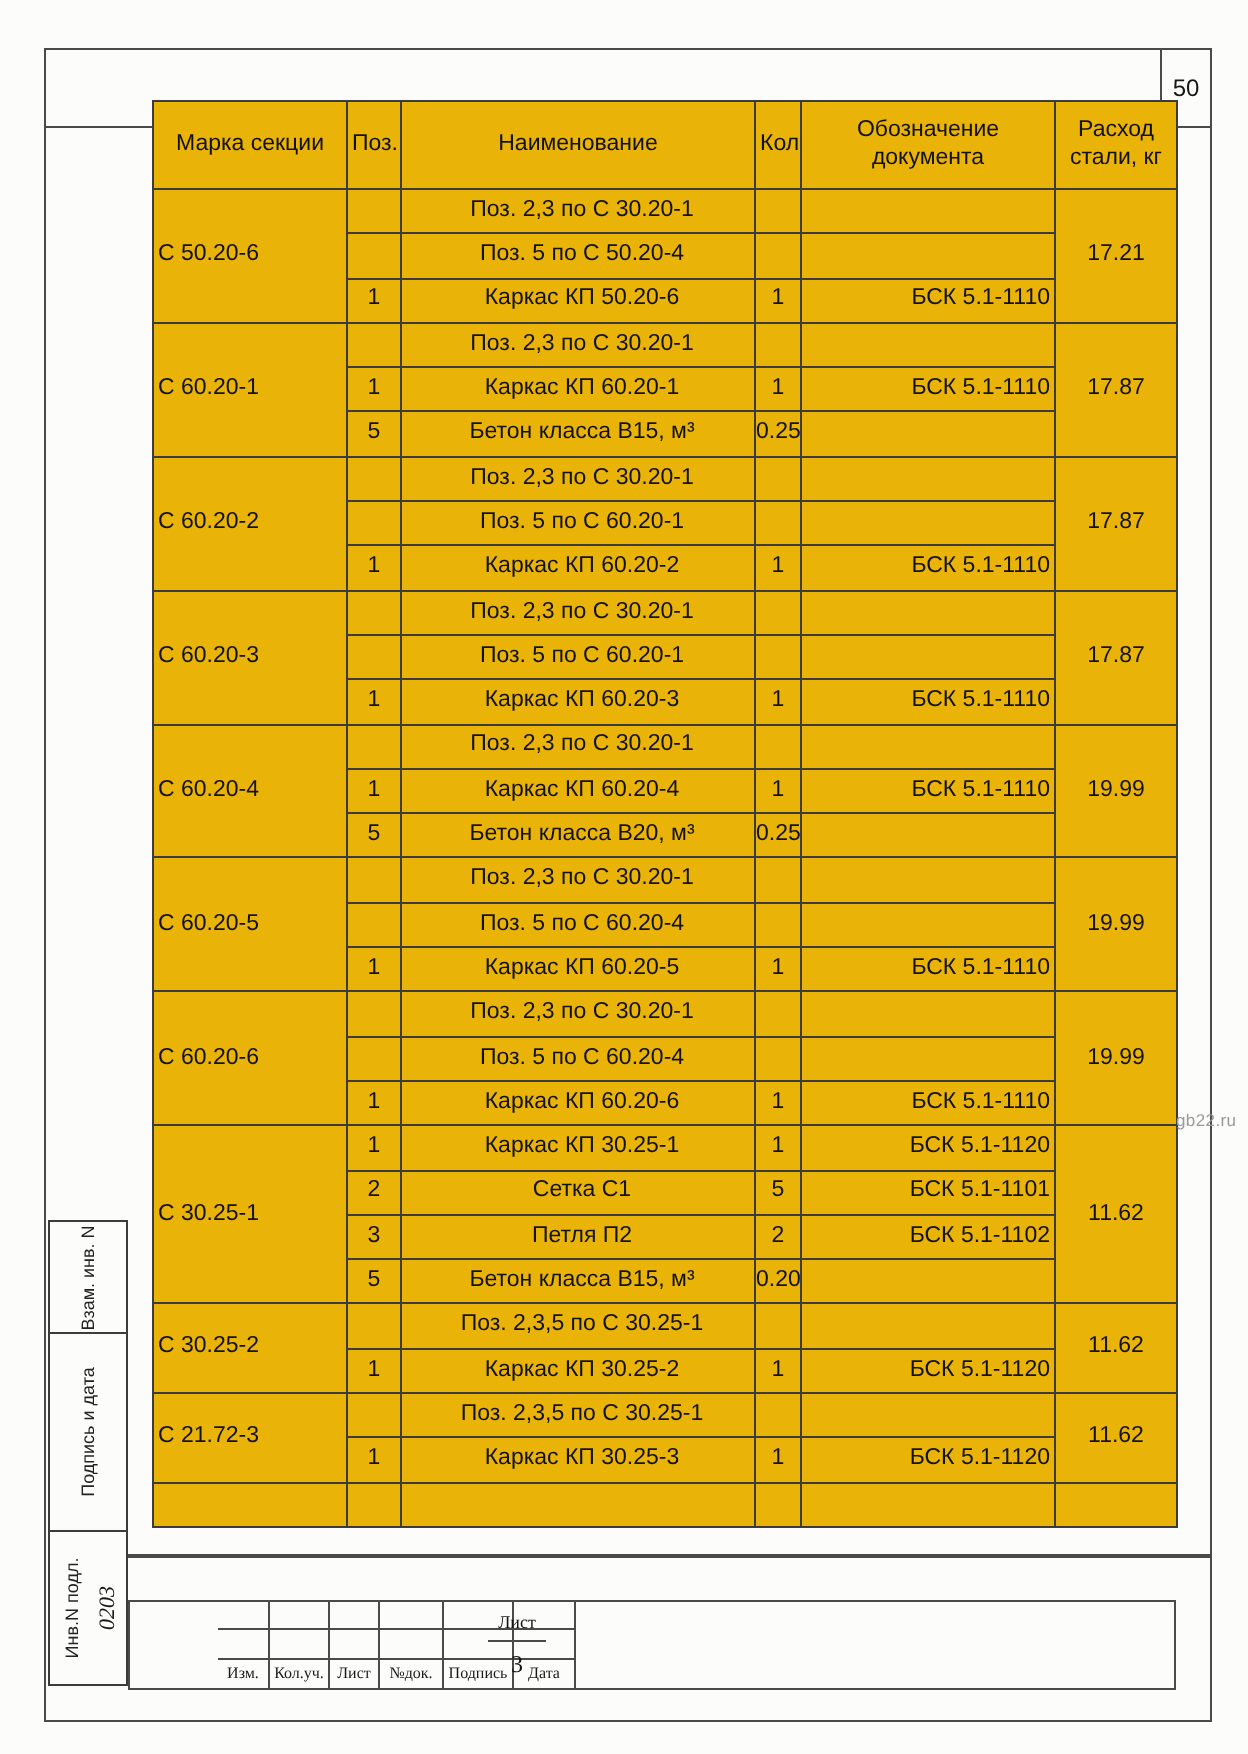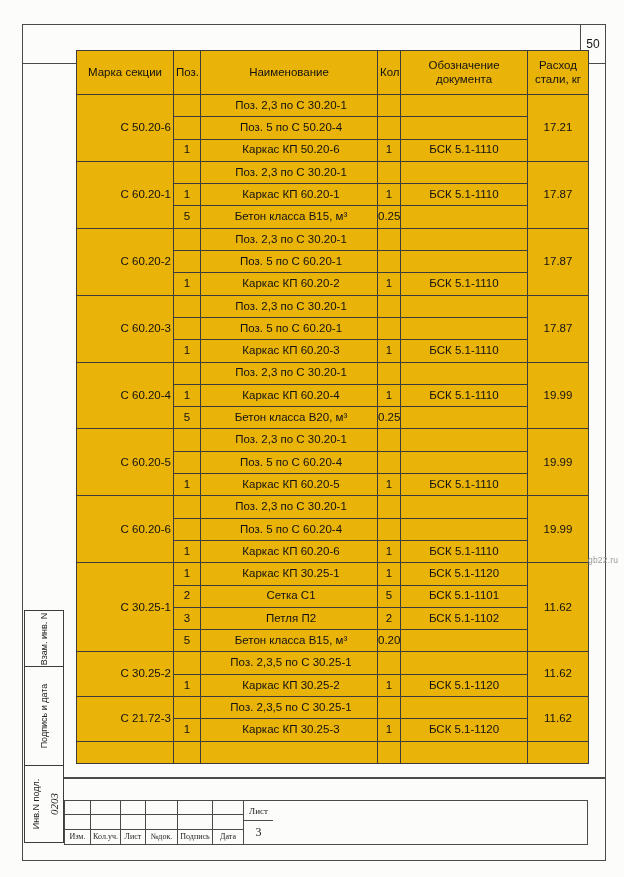--- a/index.html
+++ b/index.html
@@ -44,25 +44,25 @@
     vertical-align:middle;
     overflow:hidden;
   }
   .spec thead tr { height:44px; }
   .spec th {
     font-weight:normal; font-size:11.5px; line-height:1.18;
     text-align:center; white-space:normal;
   }
   .spec tbody tr { height:22.3px; }
   .spec tbody td { white-space:nowrap; line-height:1; }
-  td.c-mark  { text-align:right;margin-left:24px; }
+  td.c-mark  { text-align:left;margin-left:24px; }
   td.c-pos   { text-align:center; padding:0; }
   td.c-name  { text-align:center; padding-left:6px; }
   td.c-qty   { text-align:center; padding:0; }
-  td.c-doc   { text-align:center; }
+  td.c-doc   { text-align:right; }
   td.c-steel { text-align:center; }
 
   
   .sidebar { position:absolute; left:24px; top:610px; width:40px; }
   .sidebar-cell { position:relative; border:1px solid #3c3c3c; margin-top:-1px; background:#fcfcfa; }
   .sidebar-cell:nth-child(1) { height:57px;  margin-top:0; }
   .sidebar-cell:nth-child(2) { height:100px; }
   .sidebar-cell:nth-child(3) { height:78px; }
   .v-label {
     position:absolute; top:50%; left:50%;
@@ -83,20 +83,21 @@
   
   .titleblock {
     position:absolute; left:64px; top:800px; width:524px; height:45px;
     border:1.5px solid #4a4a4a; display:flex; background:#fcfcfa;
   }
   .stamp-grid {
     width:179px; height:100%;
     display:grid;
     grid-template-columns:26px 30px 25px 32px 35px 31px;
     grid-template-rows:1fr 1fr 1fr;
+    padding-left:44px;
   }
   .stamp-cell {
     border-right:1px solid #4a4a4a; border-bottom:1px solid #4a4a4a;
     font-family:"Liberation Serif", serif; font-size:8px; color:#1a1a1a;
     display:flex; align-items:center; justify-content:center;
     overflow:hidden; white-space:nowrap;
   }
   .stamp-cell.last-row { border-bottom:none; }
   .doc-code {
     flex:1; border-right:1.5px solid #4a4a4a;

